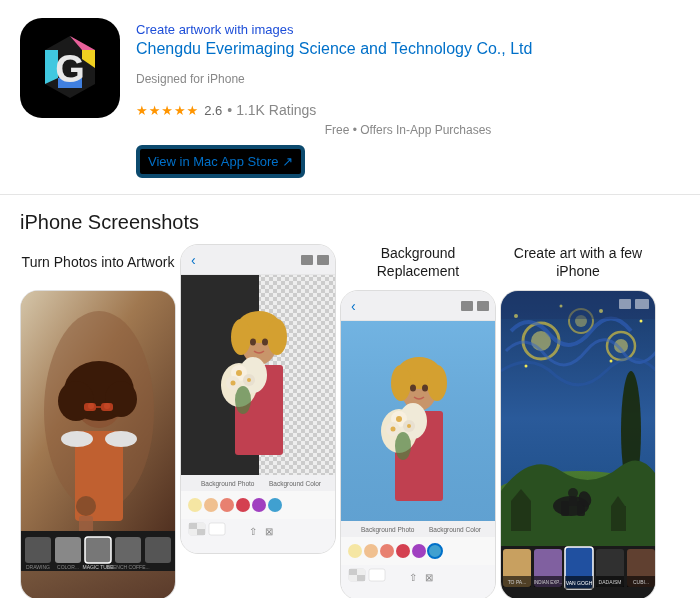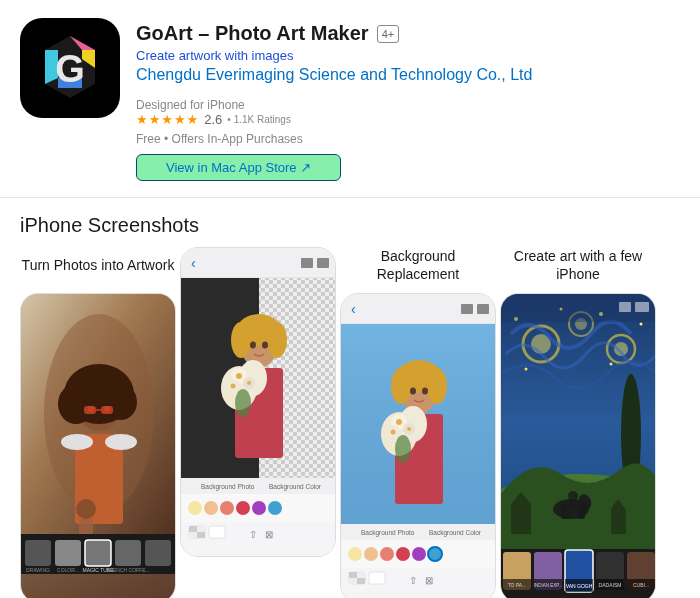--- a/index.html
+++ b/index.html
@@ -73,21 +73,21 @@
 
     .app-developer {
       font-size: 16px;
       color: #0070c9;
       margin-bottom: 14px;
     }
 
     .app-platform {
       font-size: 12px;
       color: #888;
-      margin-bottom: 0;
+      margin-bottom: 16px;
     }
 
     .rating-row {
       display: flex;
       align-items: center;
       gap: 5px;
       margin-bottom: 5px;
     }
 
     .stars {
@@ -96,44 +96,45 @@
       letter-spacing: 1px;
     }
 
     .rating-value {
       font-size: 13px;
       color: #666;
       font-weight: 500;
     }
 
     .rating-count {
-      font-size: 10px;
+      font-size: 14px;
       color: #888;
     }
 
     .price-row {
       font-size: 12px;
       color: #444;
       margin-bottom: 8px;
+      text-align: center;
     }
 
     .price-row span {
       color: #888;
     }
 
     .store-button {
       display: inline-flex;
       align-items: center;
       gap: 4px;
-      border: 1px solid #0c4a6e;
+      border: 4px solid #0c4a6e;
       border-radius: 6px;
-      padding: 5px 29px;
+      padding: 5px 8px;
       font-size: 13px;
       color: #0070c9;
-      background: #86efac;
+      background: #000000;
       cursor: pointer;
       white-space: nowrap;
     }
 
     
     .screenshots-section {
       padding: 16px 20px 20px 20px;
     }
 
     .screenshots-title {
@@ -204,24 +205,20 @@
 
       <path d="M15 22 L28 22 L28 50 L15 56Z" fill="#40c8e0"></path>
 
       <path d="M28 50 L52 50 L52 60 L28 60Z" fill="#4080e0"></path>
 
       <text x="40" y="54" font-size="38" font-weight="800" fill="#e8e8e8" text-anchor="middle" font-family="Arial Black, sans-serif" dominant-baseline="auto">G</text>
     </svg>
   </div>
 
   <div class="app-info">
-    <div class="app-title-row">
-      <span class="app-title">GoArt – Photo Art Maker</span>
-      <span class="age-badge">4+</span>
-    </div>
     <div class="app-subtitle">Create artwork with images</div>
     <div class="app-developer">Chengdu Everimaging Science and Technology Co., Ltd</div>
     <div class="app-platform">Designed for iPhone</div>
     <div class="rating-row">
       <span class="stars">★★★★★</span>
       <span class="rating-value">2.6</span>
       <span class="rating-count">• 1.1K Ratings</span>
     </div>
     <div class="price-row">
       <span>Free</span>

